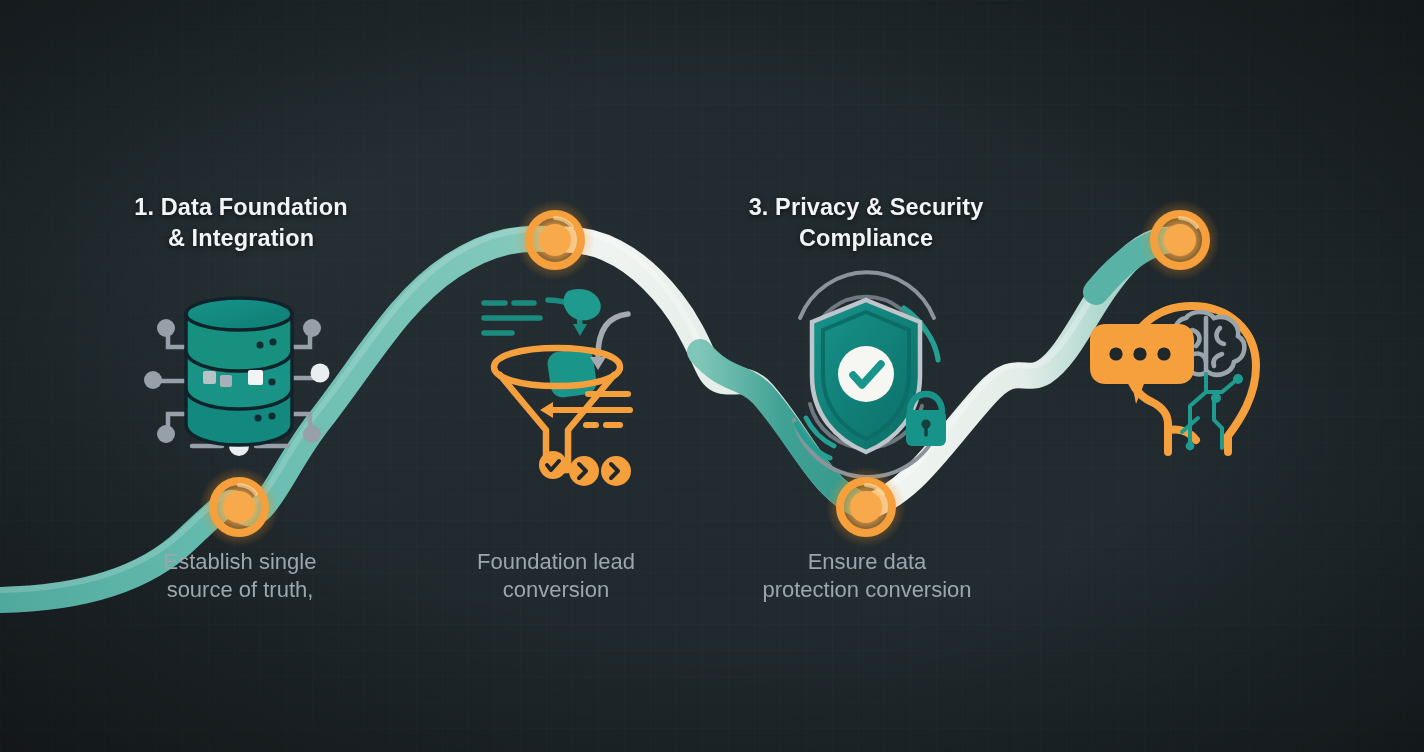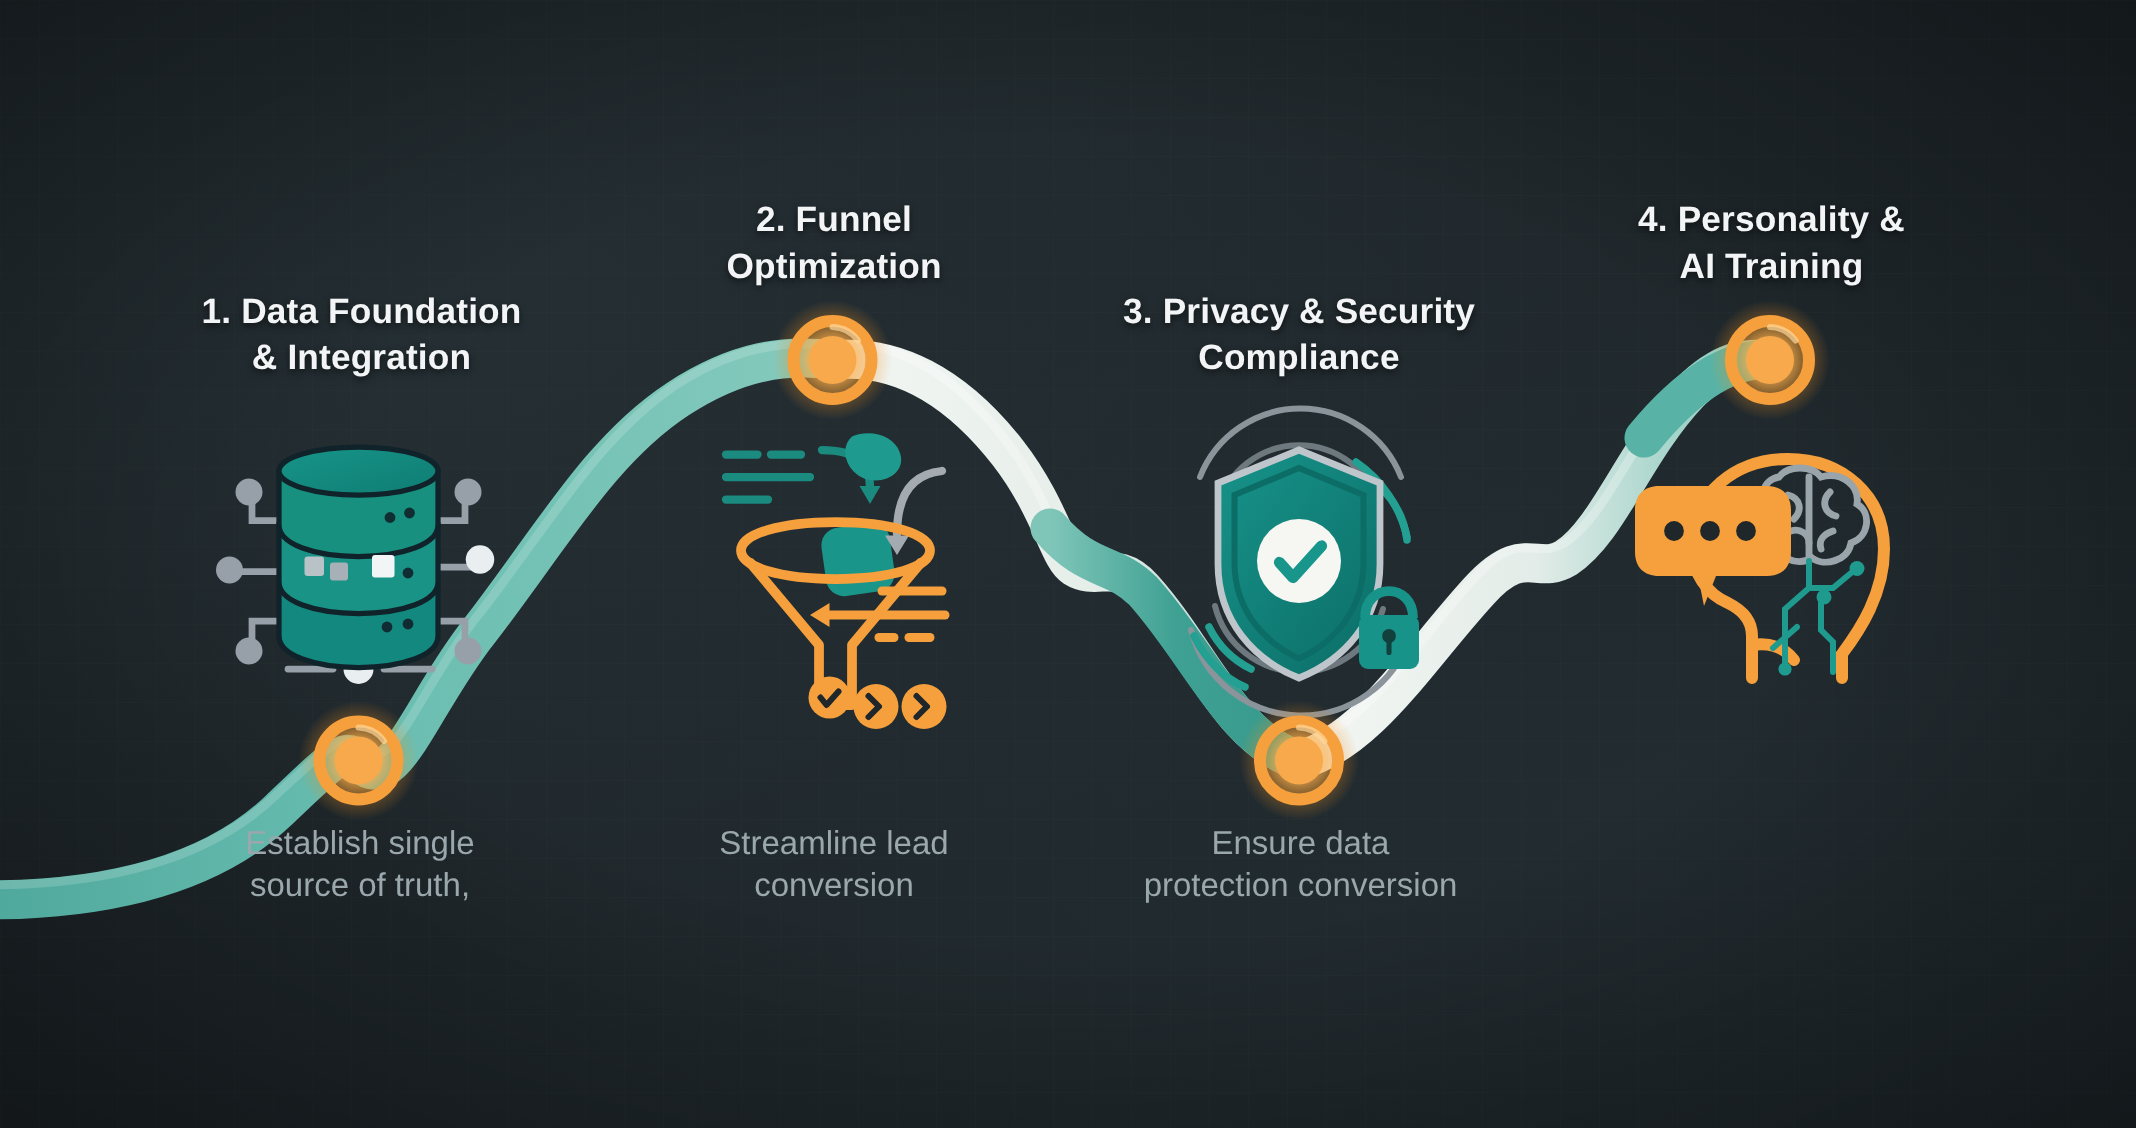--- a/index.html
+++ b/index.html
@@ -342,28 +342,24 @@
     <g>
       <circle cx="1180" cy="240" r="40" fill="url(#glow)"></circle>
       <circle cx="1180" cy="240" r="26" fill="none" stroke="#f5a03c" stroke-width="8"></circle>
       <circle cx="1180" cy="240" r="16" fill="#f7a94b"></circle>
       <path d="M 1180 218 A 22 22 0 0 1 1197 227" fill="none" stroke="#ffd79a" stroke-width="4" stroke-linecap="round" opacity=".7"></path>
     </g>
   </svg>
 
   <div class="step-title" id="t1">1. Data Foundation
 &amp; Integration</div>
-  <div class="step-title" id="t2">2. Funnel
-Optimization</div>
   <div class="step-title" id="t3">3. Privacy &amp; Security
 Compliance</div>
-  <div class="step-title" id="t4">4. Personality &amp;
-AI Training</div>
 
   <div class="step-caption" id="c1">Establish single
 source of truth,</div>
-  <div class="step-caption" id="c2">Streamline lead
+  <div class="step-caption" id="c2">Foundation lead
 conversion</div>
   <div class="step-caption" id="c3">Ensure data
 protection conversion</div>
 
   <div id="vignette"></div>
 </div>
 
 </body></html>

